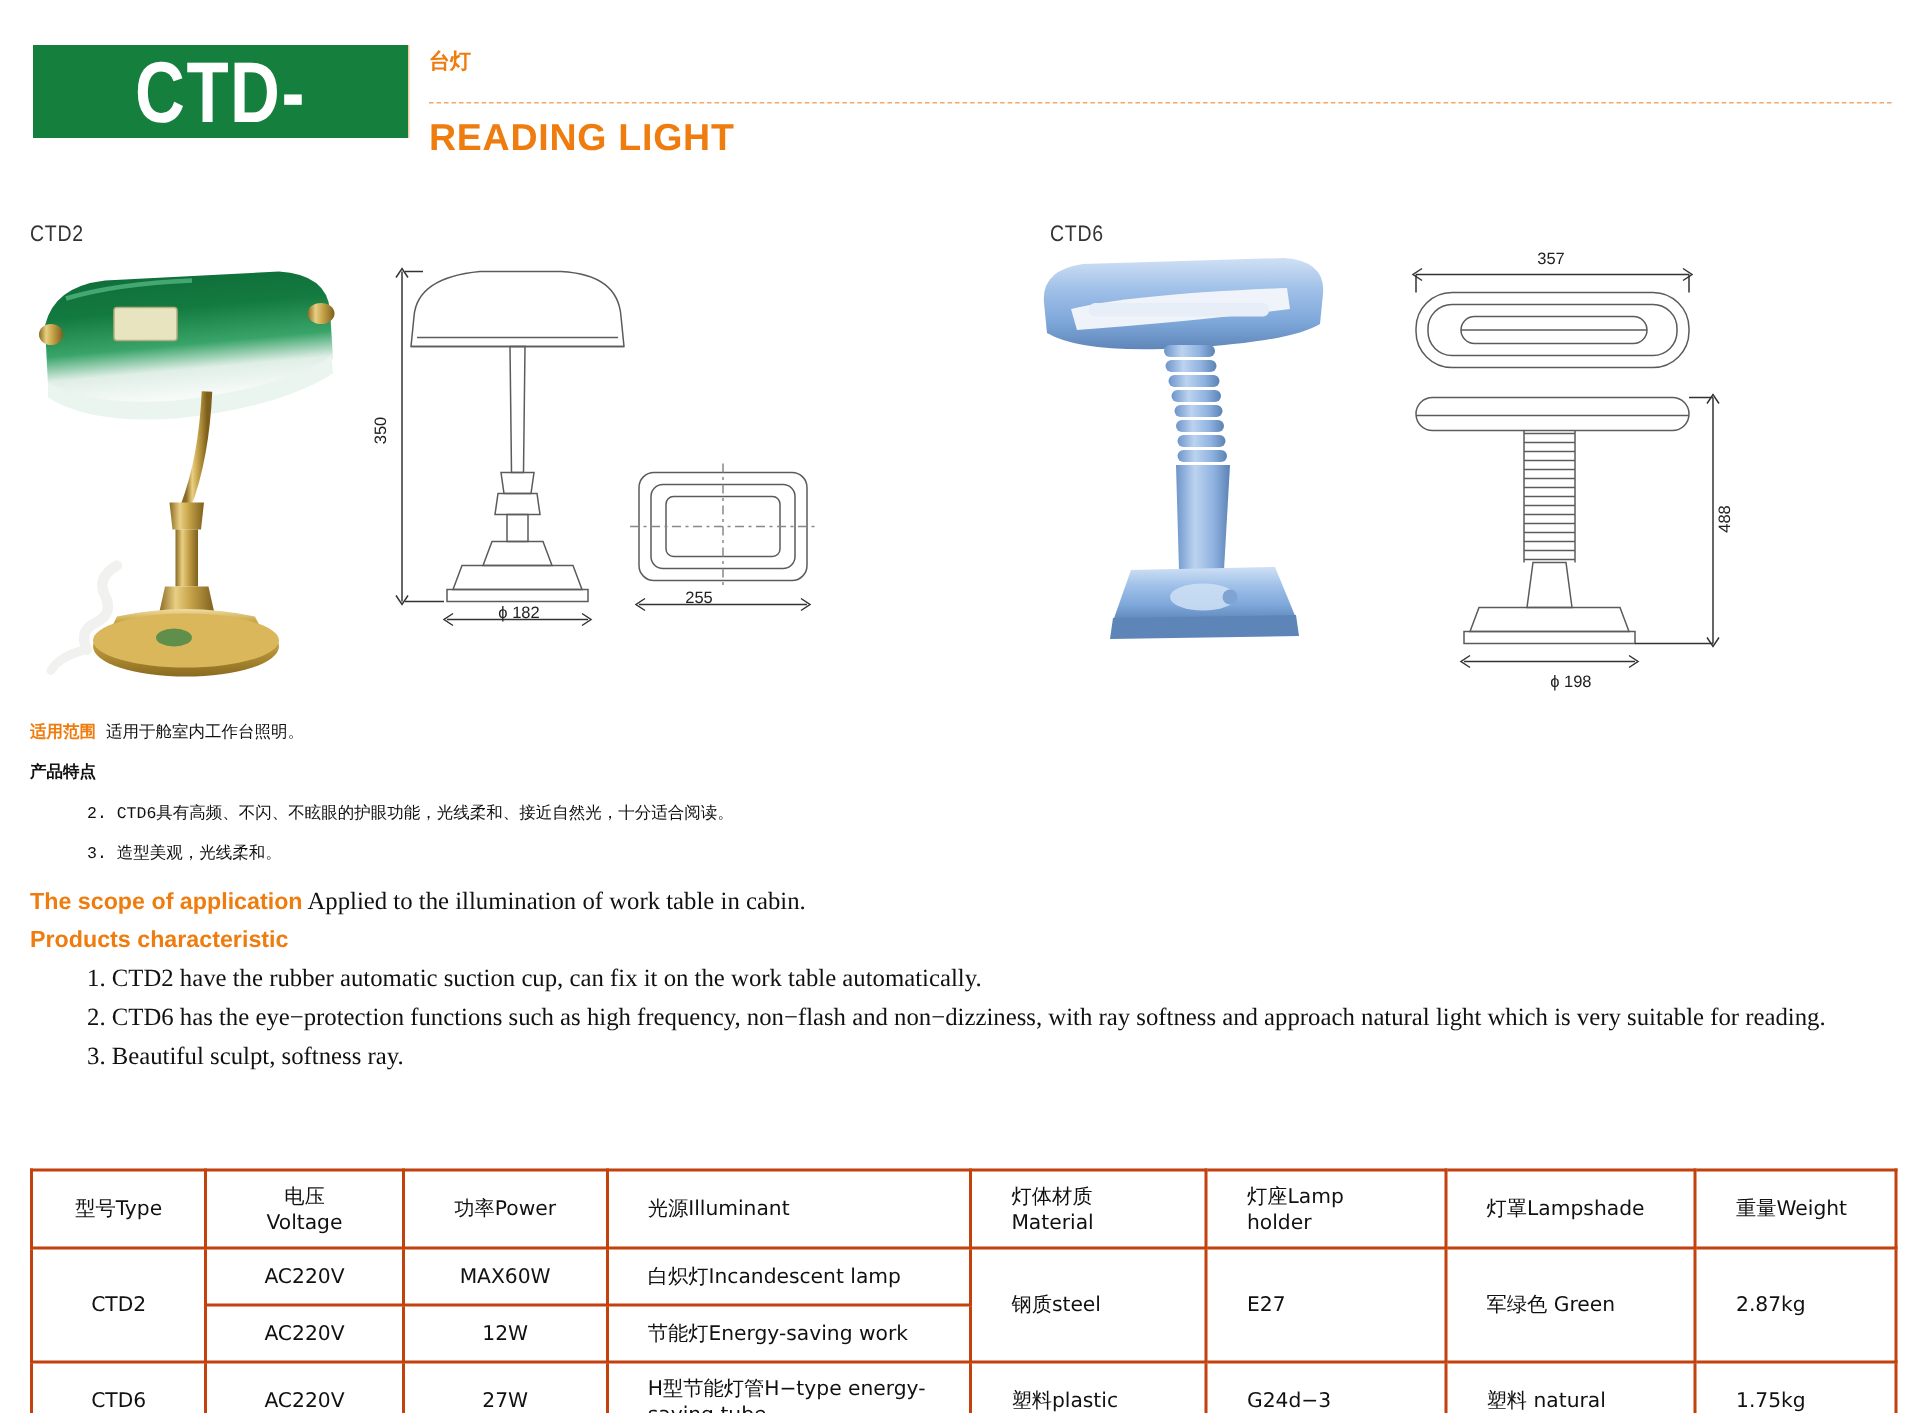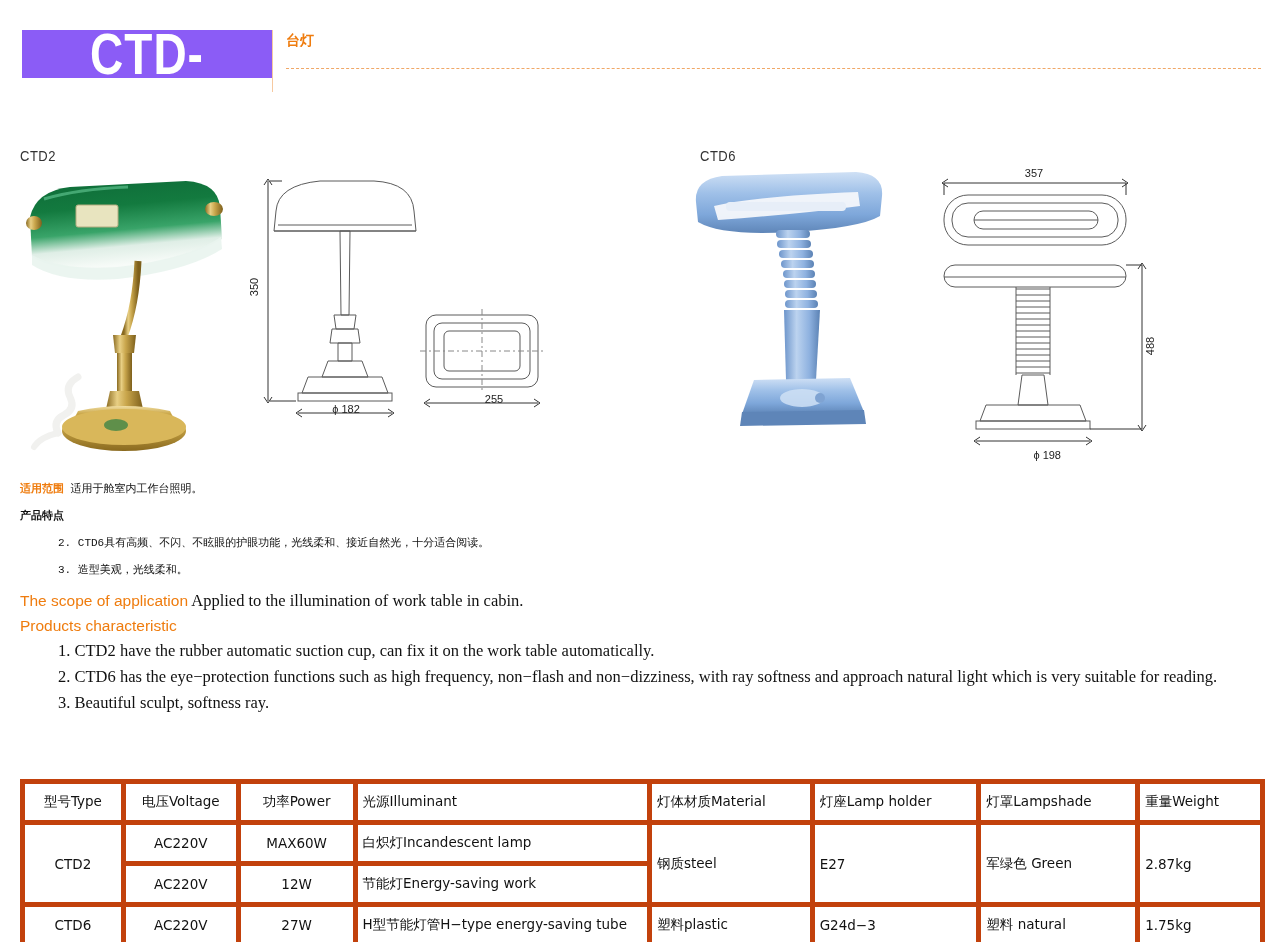--- a/index.html
+++ b/index.html
@@ -7,22 +7,22 @@
     width:1285px;height:942px;
     background:#ffffff;
     font-family:"Liberation Sans", sans-serif;
     color:#111;
     position:relative;
     overflow:hidden;
   }
   
   .header{position:absolute;left:0;top:0;width:1285px;height:120px;}
   .code-box{
-    position:absolute;left:22px;top:30px;width:250px;height:48px;
-    background:#8b5cf6;
+    position:absolute;left:22px;top:30px;width:250px;height:62px;
+    background:#15803d;
     display:flex;align-items:center;justify-content:center;
   }
   .code-box .code-text{
     color:#fff;font-size:46px;font-weight:bold;letter-spacing:1px;
     font-family:"Liberation Sans", sans-serif;
     transform:scaleY(1.25);
   }
   .title-zh{
     position:absolute;left:286px;top:32px;
     font-size:14px;font-weight:bold;color:#ef7c0e;
@@ -65,52 +65,53 @@
   .zh-line{
     font-family:Liberation Mono, monospace;
     font-size:11px;color:#111;line-height:27px;
   }
   .en-line{
     font-family:"Liberation Serif", serif;
     font-size:16.5px;color:#111;line-height:26px;
   }
   .en-head{
     font-family:"Liberation Sans", sans-serif;
-    font-size:15.5px;font-weight:normal;color:#ef7c0e;
+    font-size:15.5px;font-weight:bold;color:#ef7c0e;
   }
   .indent{padding-left:38px;}
 
   
   table.spec{
     position:absolute;left:20px;top:779px;width:1245px;
     border-collapse:collapse;
     font-family:"DejaVu Sans", sans-serif;
     font-size:13.5px;
     color:#111;
   }
   table.spec td,table.spec th{
-    border:5px solid #c2410c;
-    padding:8px 5px;
+    border:2px solid #c2410c;
+    padding:8px 26px;
     font-weight:normal;
     text-align:left;
     vertical-align:middle;
     height:20px;
   }
   table.spec .c{text-align:center;}
 </style>
 </head>
 <body>
 
 <div class="header">
   <div class="hdr-rule"></div>
   <div class="hdr-rule2"></div>
   <div class="code-box">
     <span class="code-text">CTD-</span>
   </div>
   <div class="title-zh">台灯</div>
+  <div class="title-en">READING LIGHT</div>
 </div>
 
 <div class="label-code" style="left:20px;top:148px;">CTD2</div>
 
 <div class="photo-area" style="left:18px;top:165px;width:225px;height:290px;">
   <svg width="225" height="290" viewBox="0 0 225 290" xmlns="http://www.w3.org/2000/svg">
     <defs>
       <linearGradient id="grShade" x1="0" y1="0" x2="0.2" y2="1">
         <stop offset="0%" stop-color="#0e6b38"></stop>
         <stop offset="35%" stop-color="#137a3f"></stop>
@@ -181,21 +182,21 @@
     <rect x="186" y="158" width="96" height="56" rx="8"></rect>
     <rect x="196" y="166" width="76" height="40" rx="5"></rect>
     <path d="M234 144 L234 228" stroke="#888" stroke-dasharray="6 3 2 3"></path>
     <path d="M172 186 L296 186" stroke="#888" stroke-dasharray="6 3 2 3"></path>
 
     <path d="M178 238 L290 238" stroke="#333"></path>
     <path d="M182 234 L176 238 L182 242 M286 234 L292 238 L286 242" stroke="#333"></path>
   </svg>
   <div class="dim vert" style="left:-14px;top:116px;width:40px;text-align:center;">350</div>
   <div class="dim" style="left:72px;top:238px;width:52px;text-align:center;">ϕ 182</div>
-  <div class="dim" style="left:220px;top:228px;width:52px;text-align:center;">255</div>
+  <div class="dim" style="left:192px;top:228px;width:52px;text-align:center;">255</div>
 </div>
 
 <div class="label-code" style="left:700px;top:148px;">CTD6</div>
 
 <div class="photo-area" style="left:680px;top:162px;width:240px;height:290px;">
   <svg width="240" height="290" viewBox="0 0 240 290" xmlns="http://www.w3.org/2000/svg">
     <defs>
       <linearGradient id="grBlue" x1="0" y1="0" x2="0" y2="1">
         <stop offset="0%" stop-color="#cfe0f5"></stop>
         <stop offset="35%" stop-color="#9fc0e8"></stop>

